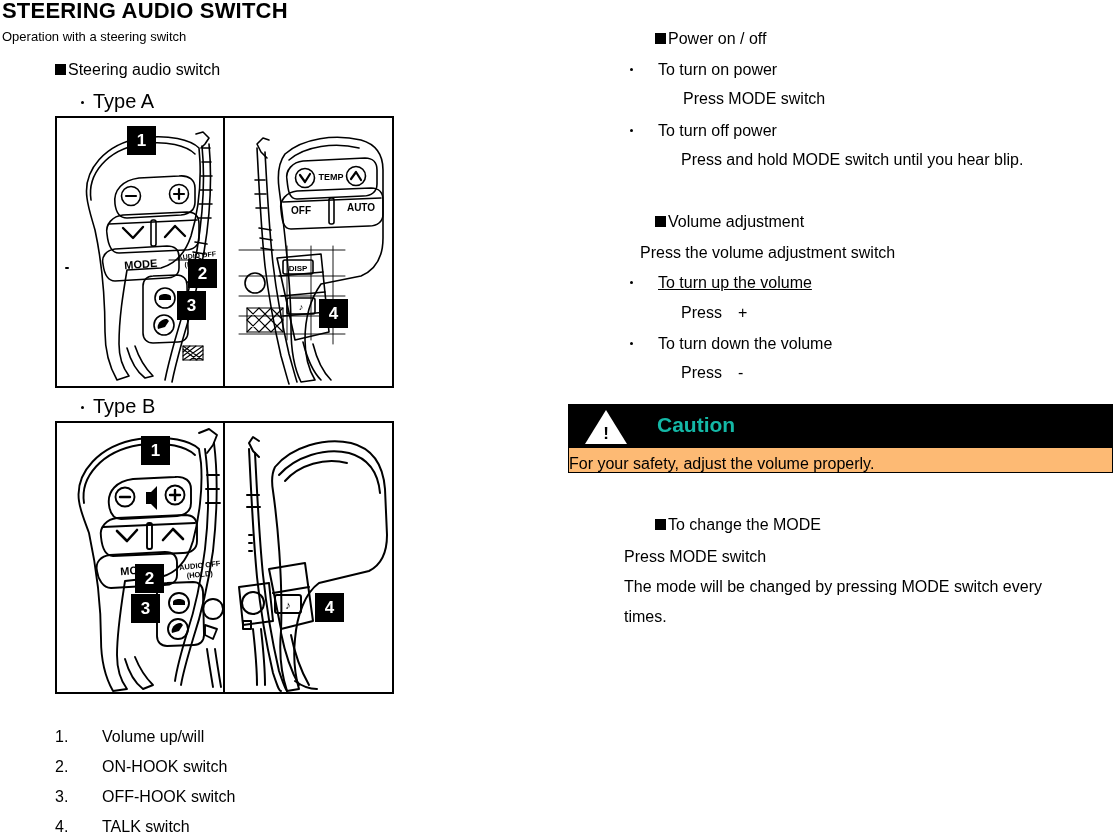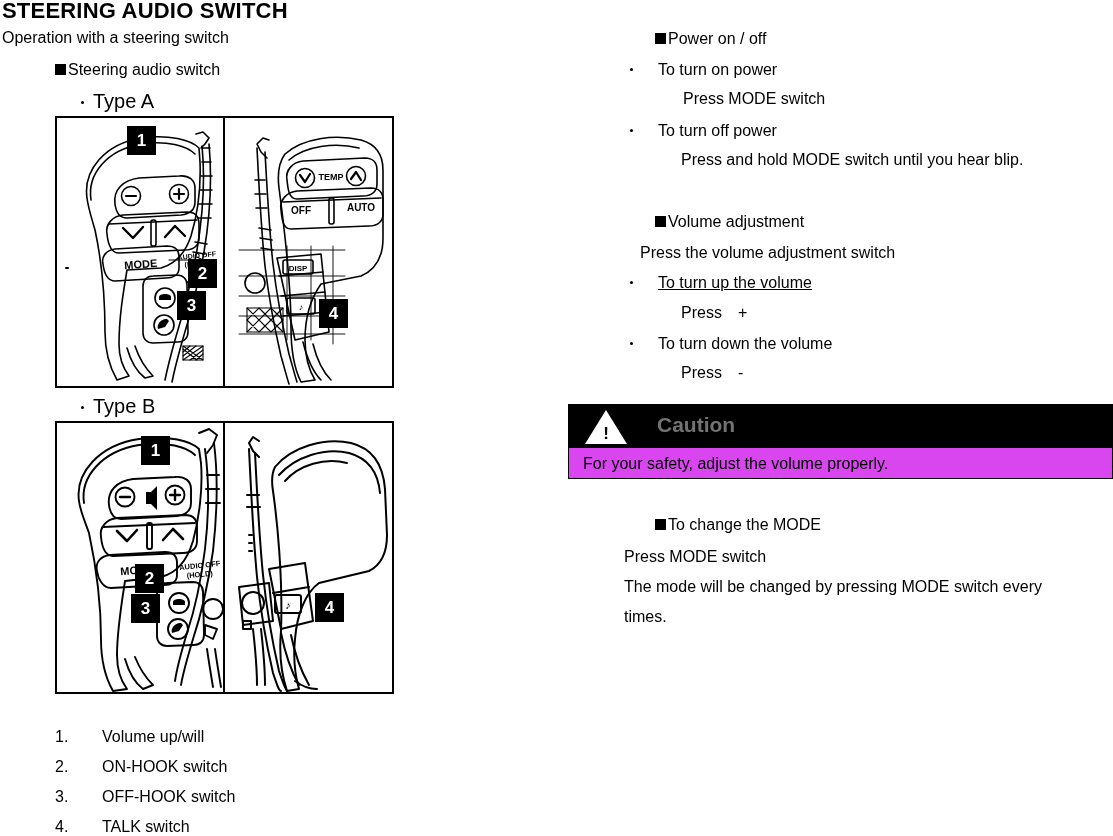--- a/index.html
+++ b/index.html
@@ -20,21 +20,21 @@
   
   #page-title {
     left: 2px; top: -2px;
     font-size: 22px;
     font-weight: bold;
     letter-spacing: 0.2px;
     white-space: nowrap;
   }
   #subtitle {
     left: 2px; top: 29px;
-    font-size: 16px;
+    font-size: 13px;
     white-space: nowrap;
   }
   .sq-head {
     font-size: 16px;
     white-space: nowrap;
   }
   .sq-mark {
     display: inline-block;
     width: 11px; height: 11px;
     background: #000;
@@ -147,35 +147,34 @@
     width: 545px;
   }
   #caution-header {
     background: #000;
     height: 44px;
     position: relative;
   }
   #caution-title {
     position: absolute;
     left: 89px; top: 9px;
-    color: #737373;
+    color: #14b8a6;
     font-size: 21px;
     font-weight: bold;
   }
   #warning-triangle {
     position: absolute;
     left: 16px; top: 5px;
     width: 44px; height: 36px;
   }
   #caution-body {
     border: 1px solid #000;
     border-top: none;
-    background: #d946ef;
-    height: 31px;
-    padding-left: 14px;
+    background: #fdba74;
+    height: 25px;
     font-size: 16px;
     line-height: 31px;
     box-sizing: border-box;
     white-space: nowrap;
   }
 </style>
 </head>
 <body>
 
 <div class="abs" id="page-title">STEERING AUDIO SWITCH</div>

